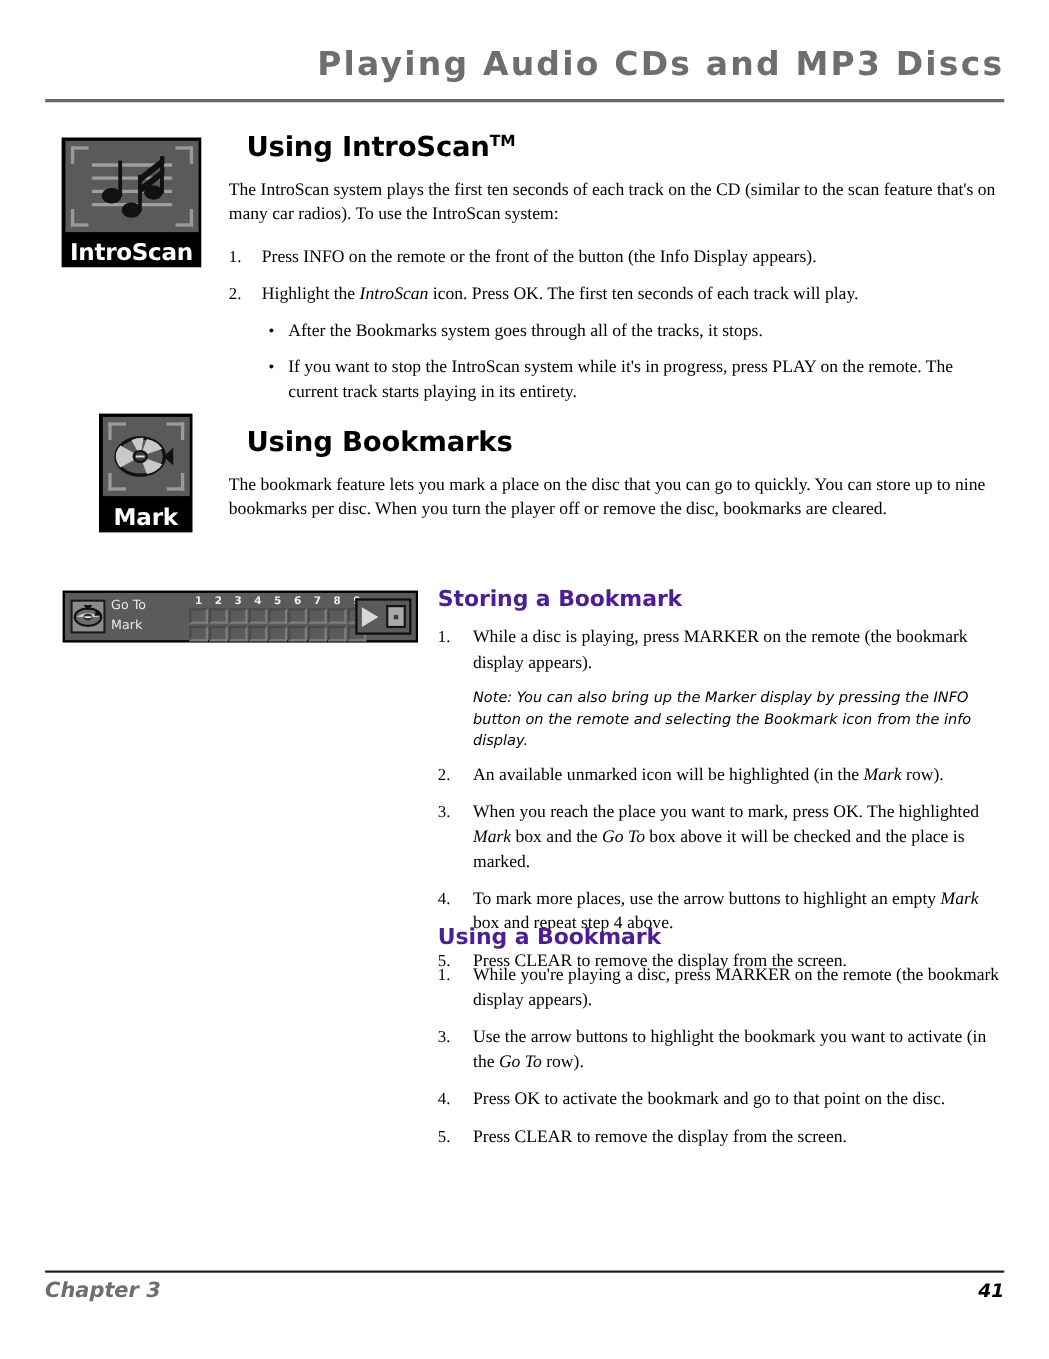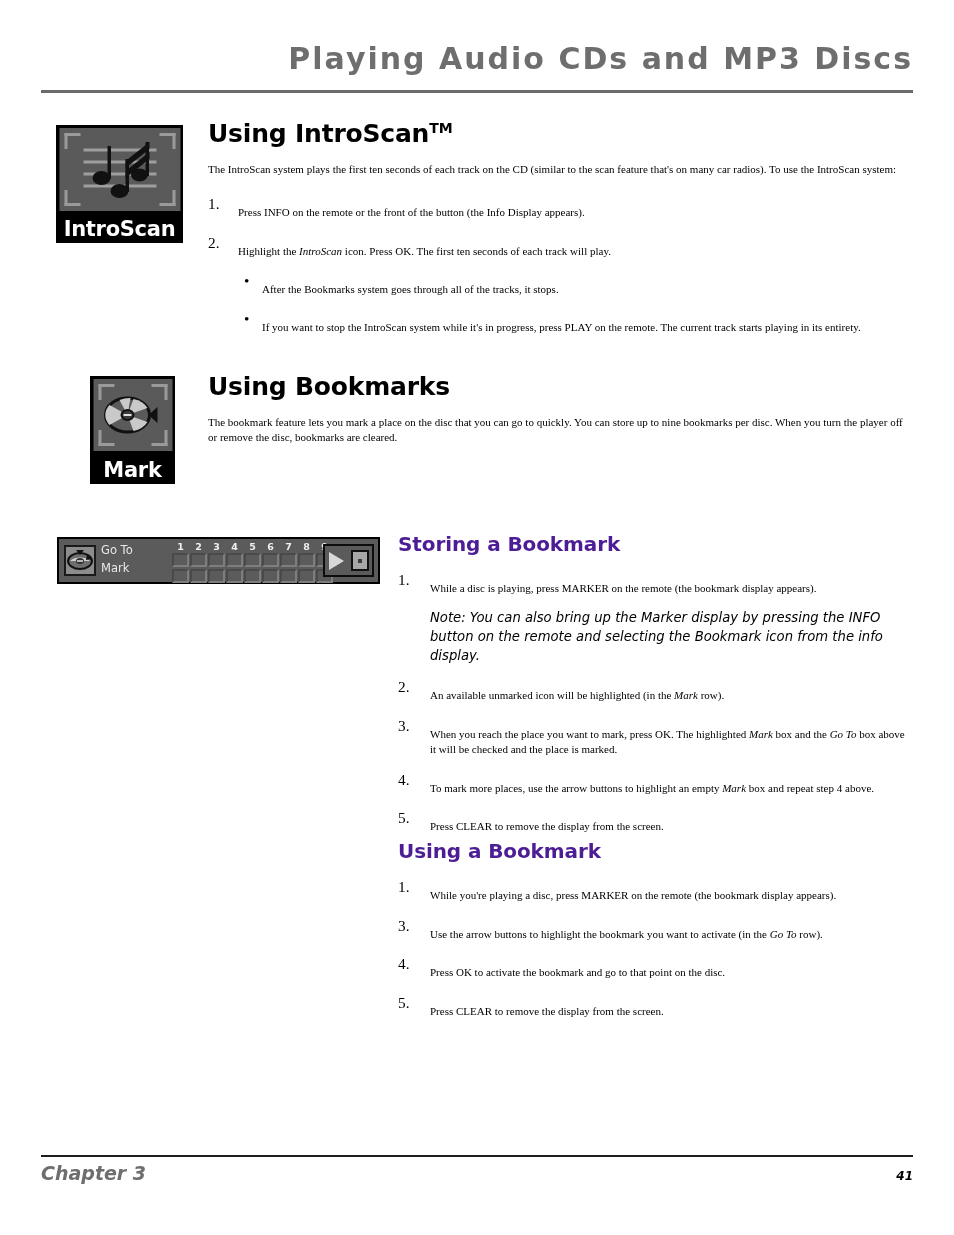--- a/index.html
+++ b/index.html
@@ -50,41 +50,41 @@
   }
 
   
   .h1 {
     font-family: "DejaVu Sans", sans-serif;
     font-weight: bold;
     font-size: 25px;
     color: #000;
     letter-spacing: -0.2px;
     line-height: 1.1;
+    margin-left: 16px;
   }
   .h1 .tm {
     font-size: 14px;
     vertical-align: super;
     letter-spacing: 0;
   }
   .h2 {
     font-family: "DejaVu Sans", sans-serif;
     font-weight: bold;
     font-size: 20px;
     color: #4c1d95;
     letter-spacing: -0.1px;
     line-height: 1.15;
   }
   .body-text {
     font-family: "Liberation Serif", serif;
-    font-size: 11px;
+    font-size: 16px;
     line-height: 1.42;
     color: #000;
     text-align: left;
-    margin-top: 12px;
   }
   .note-text {
     font-family: "DejaVu Sans", sans-serif;
     font-style: italic;
     font-size: 13.2px;
     line-height: 1.45;
     color: #000;
   }
   em { font-style: italic; }
 
@@ -271,21 +271,21 @@
     display: block;
     width: 4px;
     height: 4px;
     background: #3d3d3d;
   }
 
   
   .blk { position: absolute; }
 
   #introscan-section { left: 208px; top: 120px; width: 700px; }
-  #bookmarks-section { left: 208px; top: 373px; width: 700px; }
+  #bookmarks-section { left: 208px; top: 388px; width: 700px; }
   #storing-section   { left: 398px; top: 533px; width: 512px; }
   #using-section     { left: 398px; top: 840px; width: 512px; }
 
   .sec-head-gap { margin-bottom: 14px; }
   .para-gap { margin-bottom: 16px; }
 
   .bullets { margin: 0; padding: 0; }
   .bullets .row {
     display: flex;
     align-items: flex-start;
@@ -322,21 +322,21 @@
     font-family: "DejaVu Sans", sans-serif;
     font-weight: bold;
     font-style: italic;
     font-size: 19px;
     color: #6e6e6e;
   }
   .footer-page {
     font-family: "DejaVu Sans", sans-serif;
     font-weight: bold;
     font-style: italic;
-    font-size: 12px;
+    font-size: 17px;
     color: #000;
   }
 </style>
 </head>
 <body>
 
 <div class="page">
 
   <div class="page-header">
     <div class="page-header-title">Playing Audio CDs and MP3 Discs</div>

